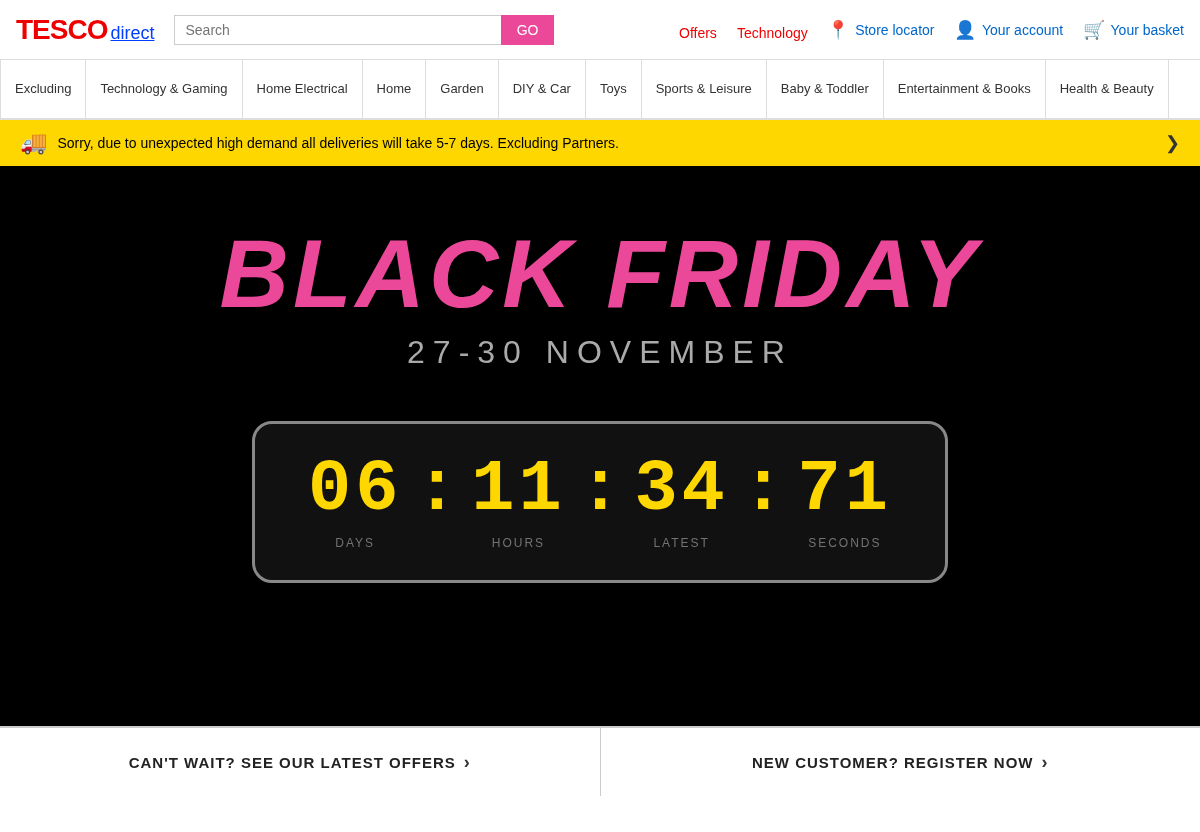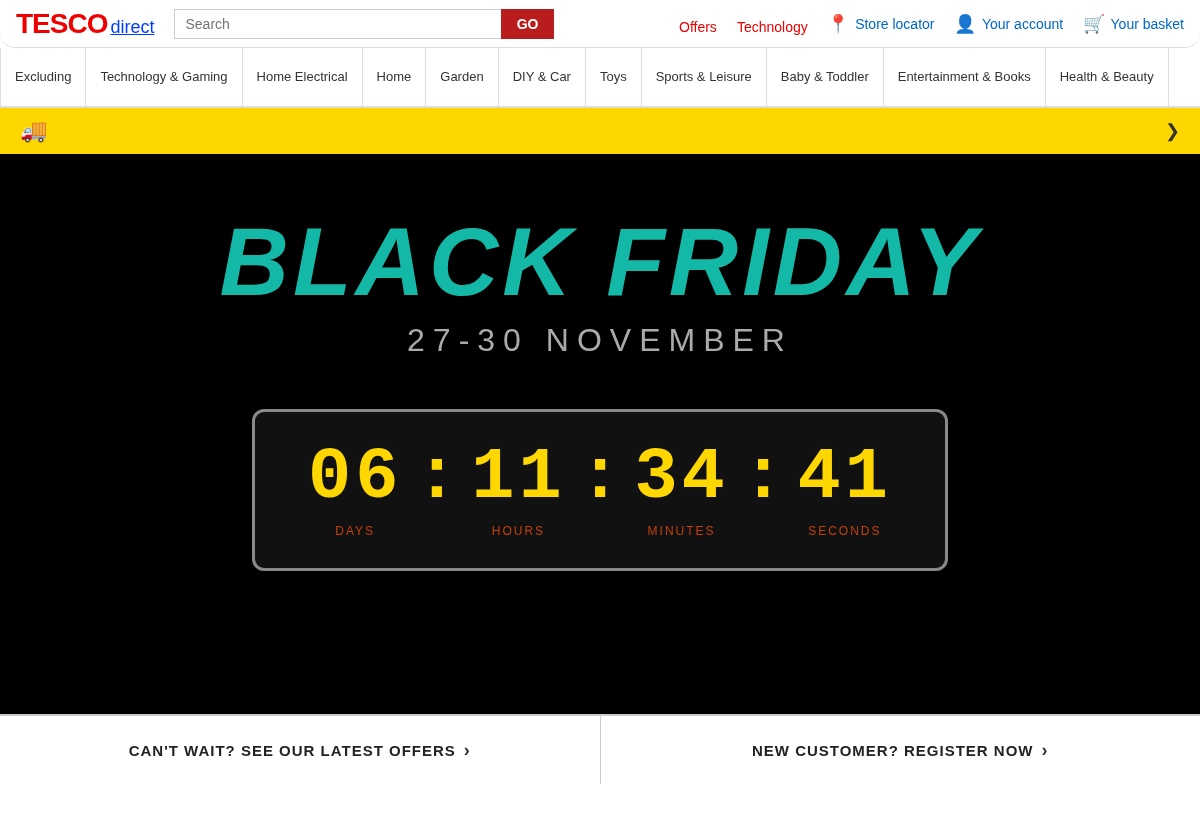--- a/index.html
+++ b/index.html
@@ -5,22 +5,21 @@
     * { margin: 0; padding: 0; box-sizing: border-box; }
     body { font-family: Arial, sans-serif; width: 1200px; overflow-x: hidden; background: #fff; }
 
     
     .header {
       display: flex;
       align-items: center;
       padding: 8px 16px;
       background: #fff;
       border-bottom: 1px solid #ddd;
-      height: 48px;
-      border-radius: 15px;
+      height: 60px;
     }
     .logo-container {
       display: flex;
       align-items: baseline;
       margin-right: 20px;
       flex-shrink: 0;
     }
     .logo-tesco {
       font-size: 28px;
       font-weight: bold;
@@ -42,26 +41,26 @@
     }
     .search-input {
       flex: 1;
       border: 1px solid #ccc;
       border-right: none;
       padding: 6px 10px;
       font-size: 14px;
       outline: none;
     }
     .search-button {
-      background: #b91c1c;
+      background: #ec4899;
       color: #fff;
       border: none;
       padding: 6px 16px;
       font-size: 14px;
-      font-weight: bold;
+      font-weight: normal;
       cursor: pointer;
     }
     .header-links {
       display: flex;
       align-items: flex-end;
       gap: 20px;
       margin-left: 20px;
     }
     .header-link {
       text-decoration: none;
@@ -131,40 +130,40 @@
       display: flex;
       flex-direction: column;
       align-items: center;
       padding: 60px 20px 40px;
       min-height: 560px;
       position: relative;
     }
     .hero-title {
       font-size: 96px;
       font-weight: 900;
-      color: #14b8a6;
+      color: #ec4899;
       letter-spacing: 4px;
       line-height: 1;
       text-align: center;
       font-style: italic;
     }
     .hero-subtitle {
       font-size: 32px;
       font-weight: 400;
       color: #aaa;
       letter-spacing: 8px;
       margin-top: 12px;
       text-align: center;
     }
 
     
     .clock-container {
       margin-top: 50px;
       border: 3px solid #888;
-      border-radius: 12px;
+      border-radius: 20px;
       background: #111;
       padding: 30px 50px;
       display: flex;
       align-items: flex-start;
       gap: 0;
     }
     .clock-segment {
       display: flex;
       flex-direction: column;
       align-items: center;
@@ -173,21 +172,21 @@
     .clock-number {
       font-size: 72px;
       font-weight: bold;
       color: #FFD700;
       font-family: 'Courier New', monospace;
       letter-spacing: 4px;
       line-height: 1;
     }
     .clock-label {
       font-size: 12px;
-      color: #c2410c;
+      color: #737373;
       letter-spacing: 2px;
       margin-top: 10px;
       font-weight: 500;
     }
     .clock-colon {
       font-size: 72px;
       font-weight: bold;
       color: #FFD700;
       font-family: 'Courier New', monospace;
       line-height: 1;
@@ -264,45 +263,46 @@
     <a class="nav-item" href="#">Toys</a>
     <a class="nav-item" href="#">Sports &amp; Leisure</a>
     <a class="nav-item" href="#">Baby &amp; Toddler</a>
     <a class="nav-item" href="#">Entertainment &amp; Books</a>
     <a class="nav-item" href="#">Health &amp; Beauty</a>
   </nav>
 
 <div class="alert-banner">
   <div class="alert-content">
     <span class="alert-icon">🚚</span>
+    <span>Sorry, due to unexpected high demand all deliveries will take 5-7 days. Excluding Partners.</span>
   </div>
   <span class="alert-close">❯</span>
 </div>
 
 <div class="hero">
   <h1 class="hero-title">BLACK FRIDAY</h1>
   <p class="hero-subtitle">27-30 NOVEMBER</p>
   <div class="clock-container">
     <div class="clock-segment">
       <span class="clock-number">06</span>
       <span class="clock-label">DAYS</span>
     </div>
     <span class="clock-colon">:</span>
     <div class="clock-segment">
       <span class="clock-number">11</span>
       <span class="clock-label">HOURS</span>
     </div>
     <span class="clock-colon">:</span>
     <div class="clock-segment">
       <span class="clock-number">34</span>
-      <span class="clock-label">MINUTES</span>
+      <span class="clock-label">LATEST</span>
     </div>
     <span class="clock-colon">:</span>
     <div class="clock-segment">
-      <span class="clock-number">41</span>
+      <span class="clock-number">71</span>
       <span class="clock-label">SECONDS</span>
     </div>
   </div>
 </div>
 
 <div class="cta-row">
   <a class="cta-button" href="#">
     <span>CAN'T WAIT? SEE OUR LATEST OFFERS</span>
     <span class="cta-arrow">›</span>
   </a>

